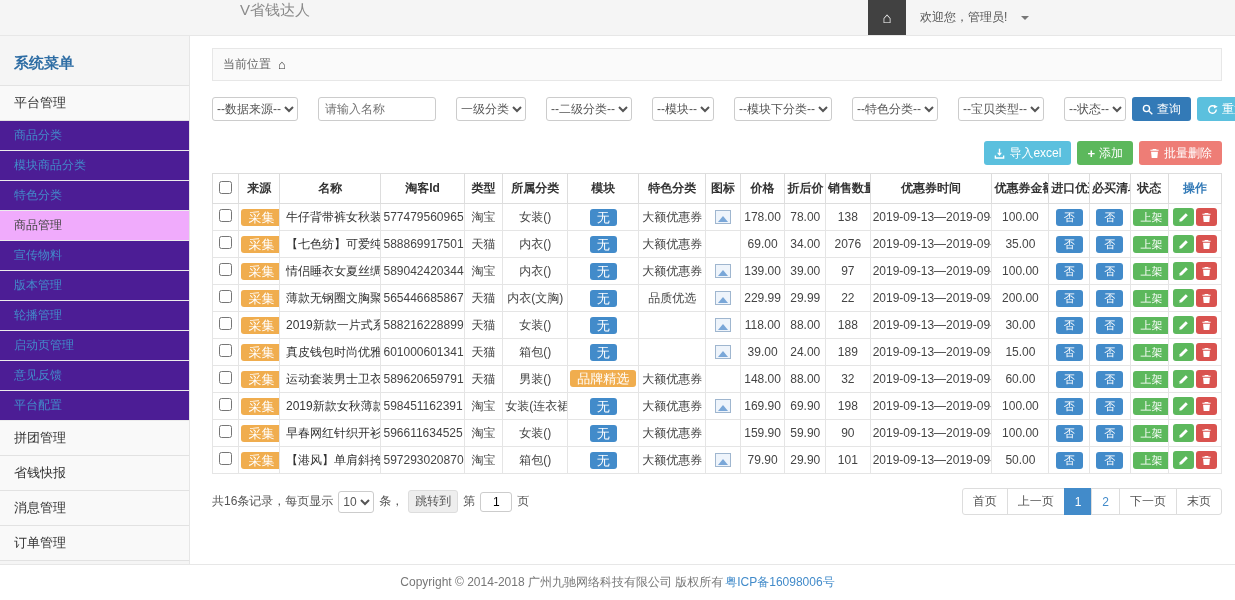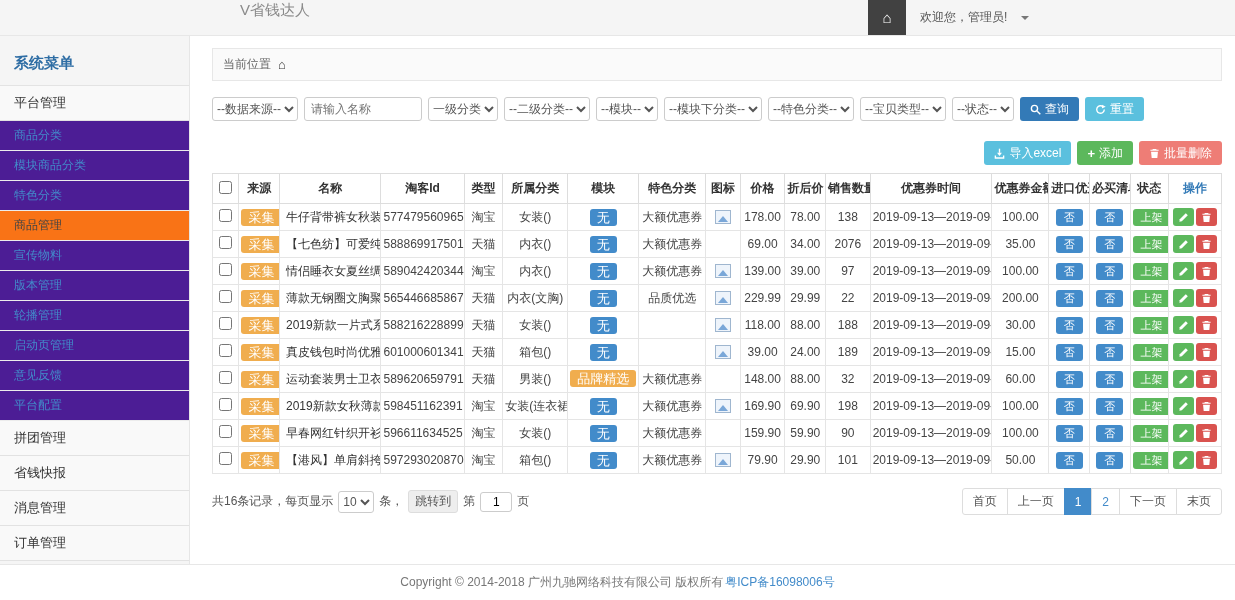--- a/index.html
+++ b/index.html
@@ -15,31 +15,31 @@
   .caret { width:0; height:0; border-left:4px solid transparent; border-right:4px solid transparent; border-top:4px solid #777; display:inline-block; }
 
   
   .layout { display:flex; height:528px; }
   .sidebar { width:190px; min-width:190px; background:#f5f5f5; border-right:1px solid #e6e6e6; padding-top:12px; overflow:hidden; }
   .sidebar-title { color:#2e6da4; font-size:15px; font-weight:bold; padding:6px 14px 12px; }
   .menu { border-top:1px solid #e3e3e3; }
   .side-item { cursor:pointer; }
   .side-item.top { background:#f9f9f9; color:#333; font-size:13px; padding:8px 14px; border-bottom:1px solid #e2e2e2; }
   .side-item.sub { background:#4c1d95; color:#428bca; font-size:12px; padding:6px 14px; border-bottom:1px solid #ececec; }
-  .side-item.sub.active { background:#f97316; color:#444; }
+  .side-item.sub.active { background:#f0abfc; color:#444; }
 
   .main { flex:1; padding:12px 13px 0 22px; background:#fff; overflow:hidden; }
 
   
   .breadcrumb { background:#fafafa; border:1px solid #e7e7e7; padding:7px 10px; color:#666; margin-bottom:16px; display:flex; align-items:center; gap:7px; }
   .crumb-home { color:#333; font-size:13px; }
 
   
   .filters { display:flex; align-items:center; gap:6px; }
-  #filter-controls { display:flex; align-items:center; gap:6px; }
+  #filter-controls { display:flex; align-items:center; gap:20px; }
   select.filter { height:24px; font-size:12px; color:#555; border:1px solid #ccc; border-radius:3px; background:#fff; max-width:108px; }
   input.filter-input { height:24px; width:118px; border:1px solid #ccc; border-radius:3px; padding:2px 6px; font-size:12px; color:#555; }
 
   .btn { height:24px; padding:0 10px; font-size:12px; color:#fff; border:none; border-radius:3px; cursor:pointer; display:inline-flex; align-items:center; gap:4px; white-space:nowrap; }
   .btn-primary { background:#337ab7; }
   .btn-info { background:#5bc0de; }
   .btn-success { background:#5cb85c; }
   .btn-danger { background:#ee7d76; }
   .plus-glyph { font-weight:bold; font-size:13px; line-height:1; }
 

